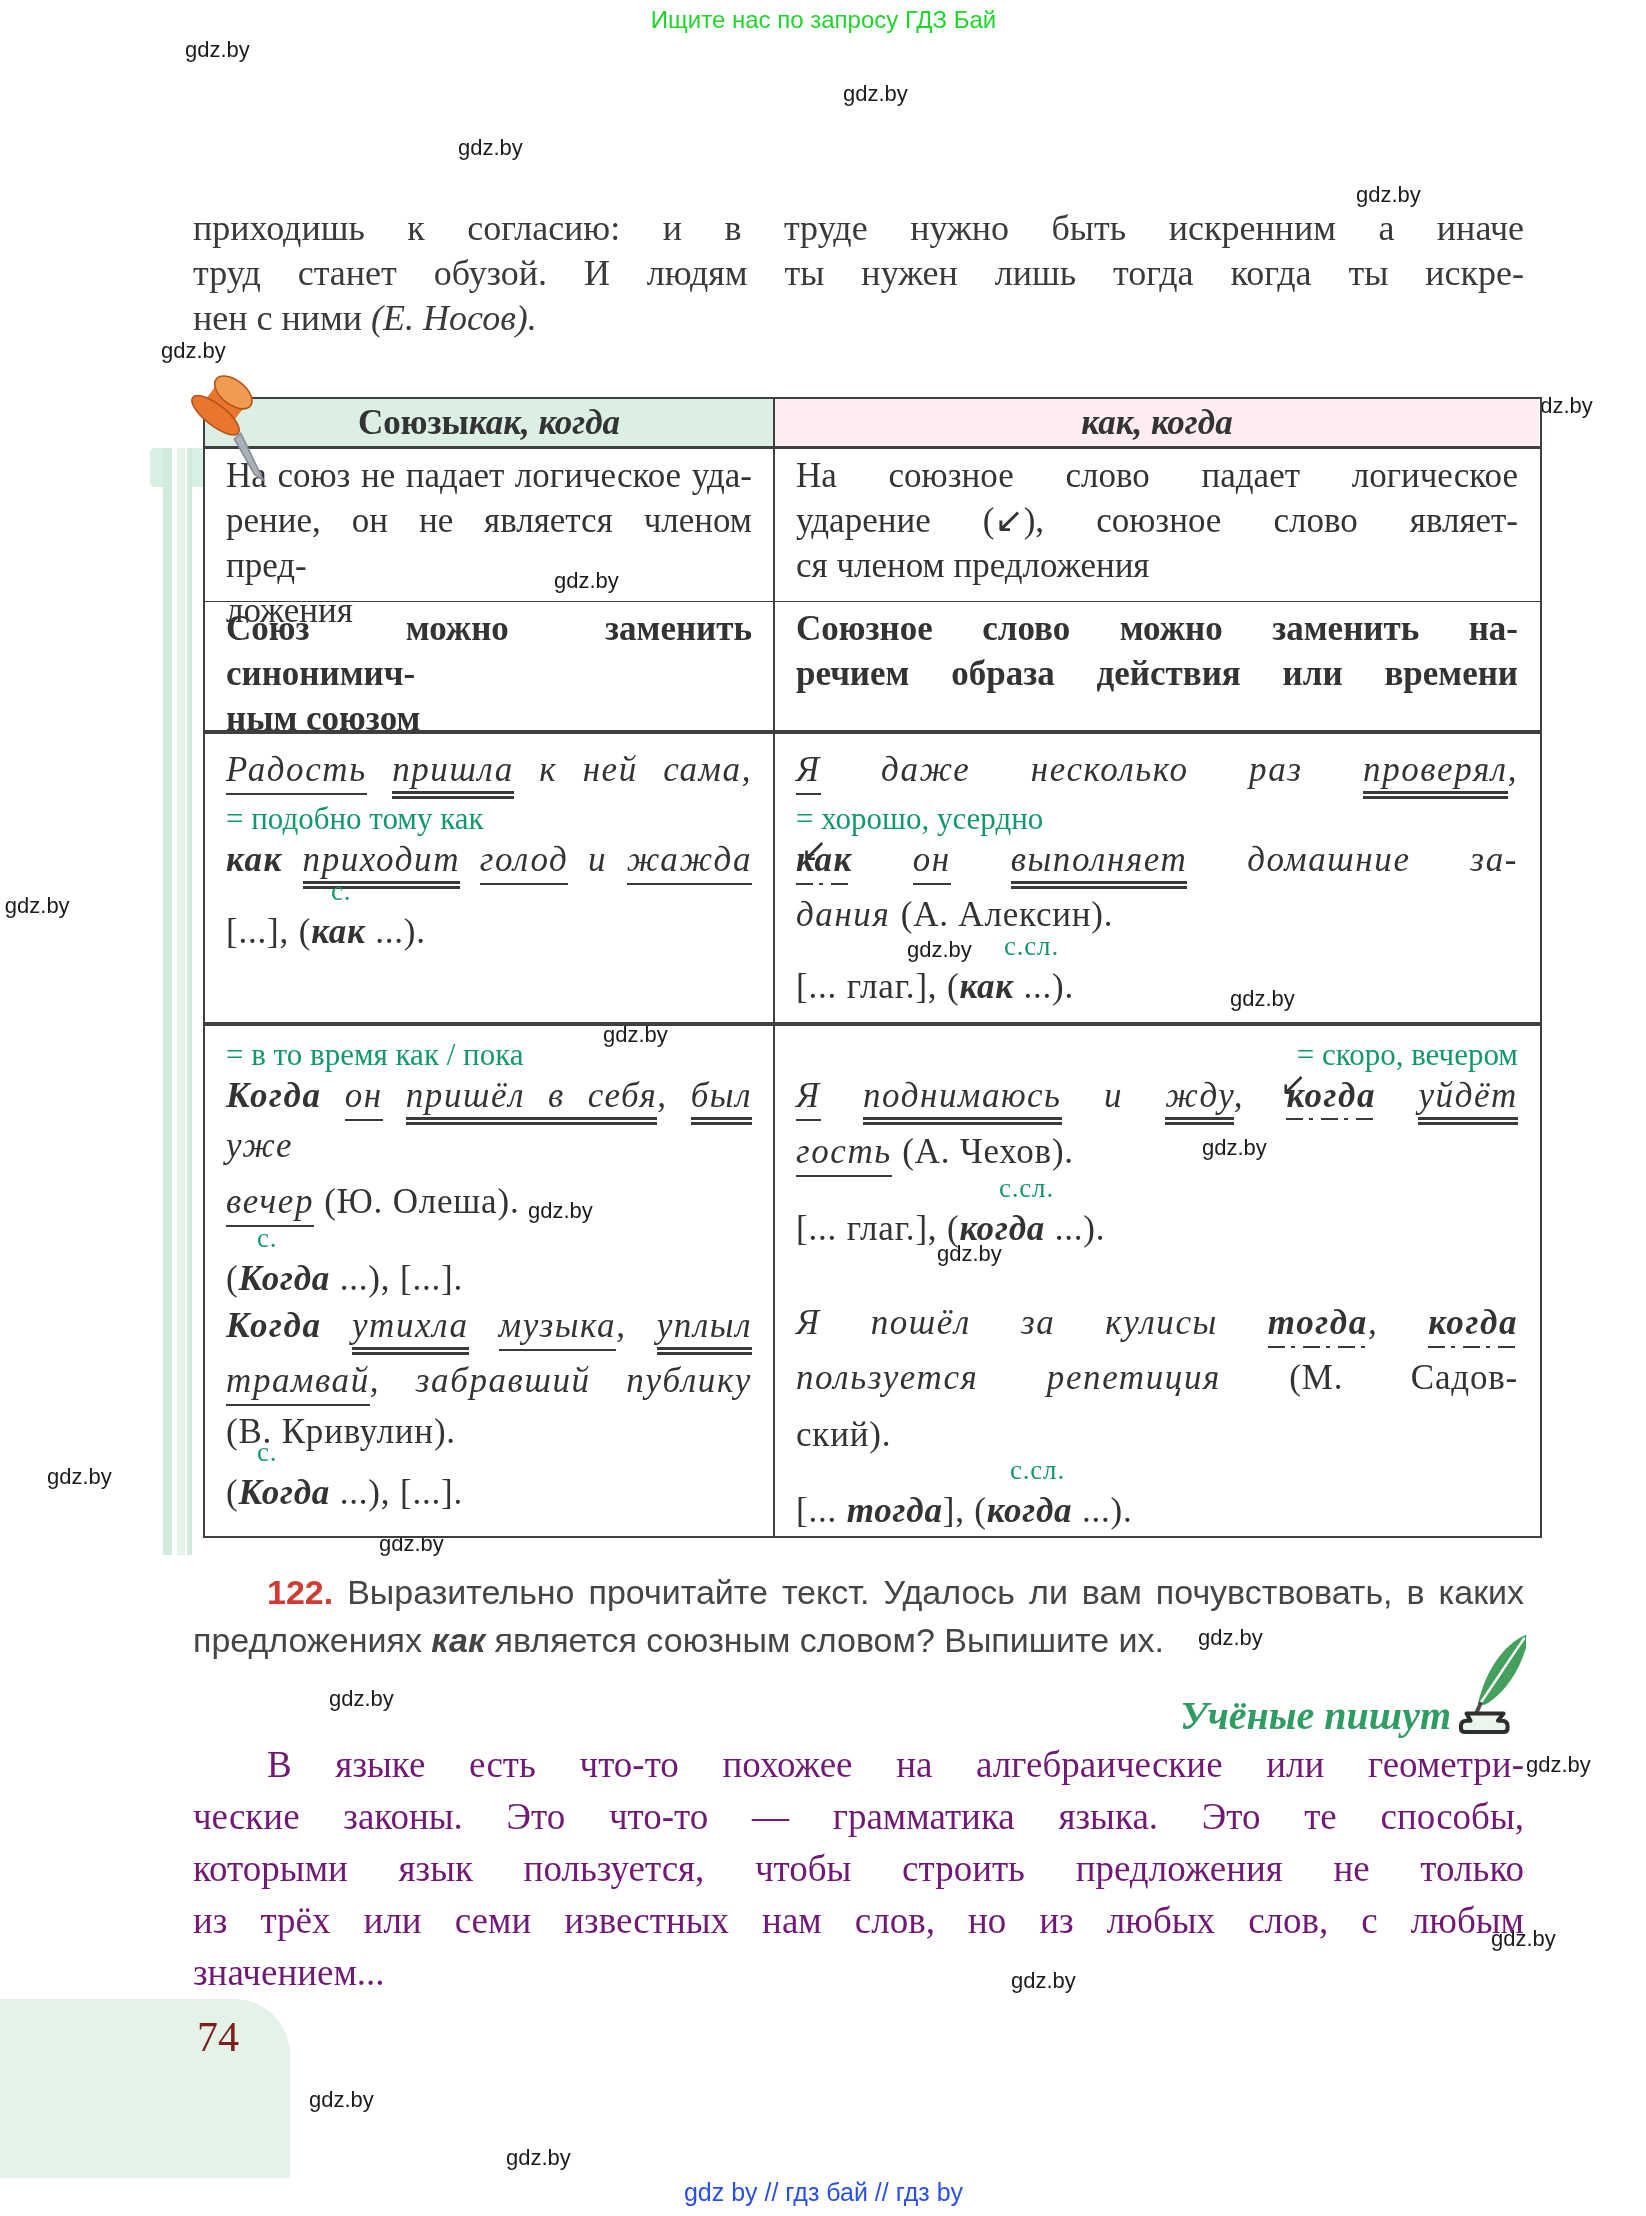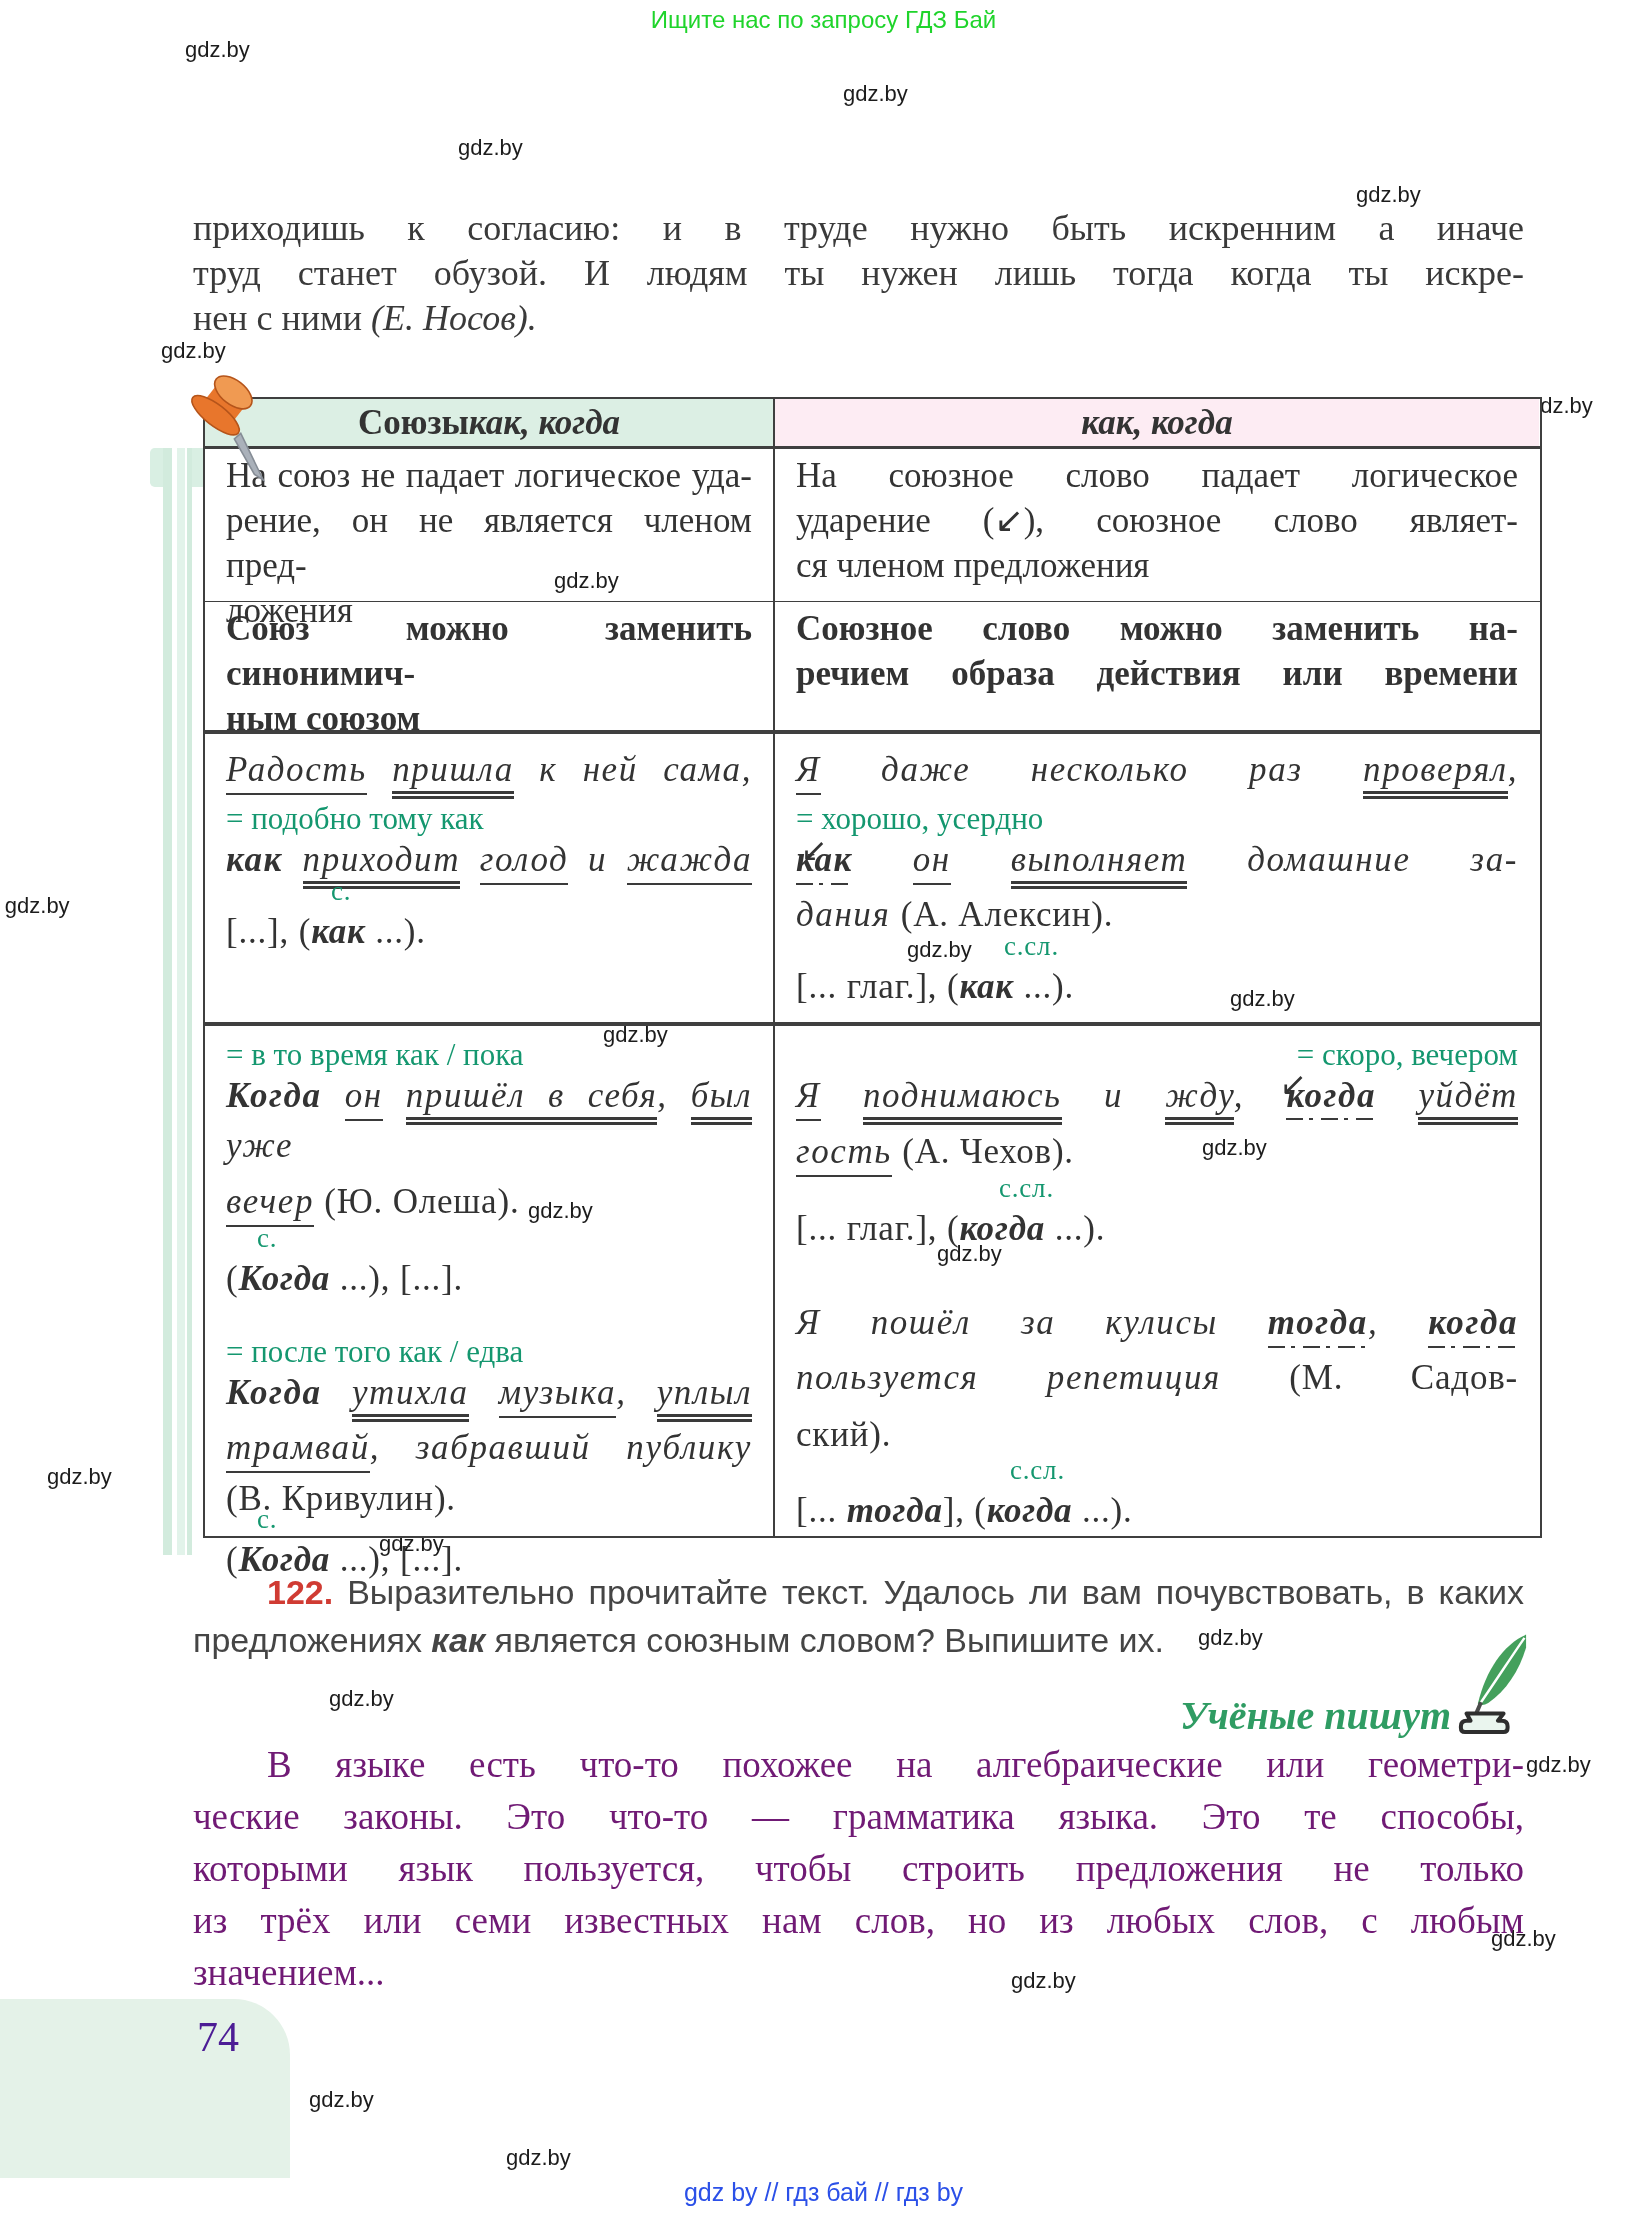--- a/index.html
+++ b/index.html
@@ -59,21 +59,21 @@
   .task .bi{font-family:"Liberation Sans",sans-serif;}
   
   .scholars{position:absolute;left:1048px;top:1692px;width:403px;text-align:right;
             font-size:40px;font-weight:bold;font-style:italic;color:#2f9c63;}
   .quill{position:absolute;left:1455px;top:1633px;width:81px;height:103px;}
   
   .bpara{position:absolute;left:193px;top:1739px;width:1331px;font-size:37px;line-height:52px;color:#701a75;}
   .bpara .ind{padding-left:74px;}
   
   .pagebox{position:absolute;left:0;top:1999px;width:290px;height:179px;background:#e4f2e8;border-radius:0 56px 0 0;z-index:1;}
-  .pagenum{position:absolute;left:197px;top:2013px;font-size:42px;color:#4c1d95;z-index:2;}
+  .pagenum{position:absolute;left:197px;top:2013px;font-size:42px;color:#7f1d1d;z-index:2;}
   
   .footer{position:absolute;left:0;top:2178px;width:100%;text-align:center;
           font-family:"Liberation Sans",sans-serif;font-size:25px;color:#2b50e8;}
 </style>
 </head>
 <body>
 
 <div class="page">
 
   <div class="promo">Ищите нас по запросу ГДЗ Бай</div>
@@ -183,21 +183,20 @@
 
     <div class="trow r4">
       <div class="tcell exc">
         <div class="gline" style="margin-top:13px">= в то время как / пока</div>
         <div class="exl jl"><span class="bi">Когда</span><span> </span><span class="u1">он</span><span> </span><span class="u2">пришёл в себя</span><span>, </span><span class="u2">был</span><span> уже</span></div>
         <div class="exl" style="margin-top:6.4px"><span class="u1">вечер</span><span> </span><span class="up">(Ю. Олеша).</span></div>
         <div class="scheme" style="margin-top:29px">
           <span class="slabel grn" style="left:31px">с.</span>
           <span><span>(</span><span class="bi">Когда</span><span> ...), [...].</span></span>
         </div>
-        <div class="gline" style="margin-top:35px">= после того как / едва</div>
         <div class="exl jl"><span class="bi">Когда</span><span> </span><span class="u2">утихла</span><span> </span><span class="u1">музыка</span><span>, </span><span class="u2">уплыл</span></div>
         <div class="exl jl" style="margin-top:4.8px"><span class="u1">трамвай</span><span>, забравший публику</span></div>
         <div class="up" style="margin-top:3.2px">(В. Кривулин).</div>
         <div class="scheme" style="margin-top:16px">
           <span class="slabel grn" style="left:31px">с.</span>
           <span><span>(</span><span class="bi">Когда</span><span> ...), [...].</span></span>
         </div>
       </div>
       <div class="tcell rc exc">
         <div class="gline gr-right" style="margin-top:13px">

